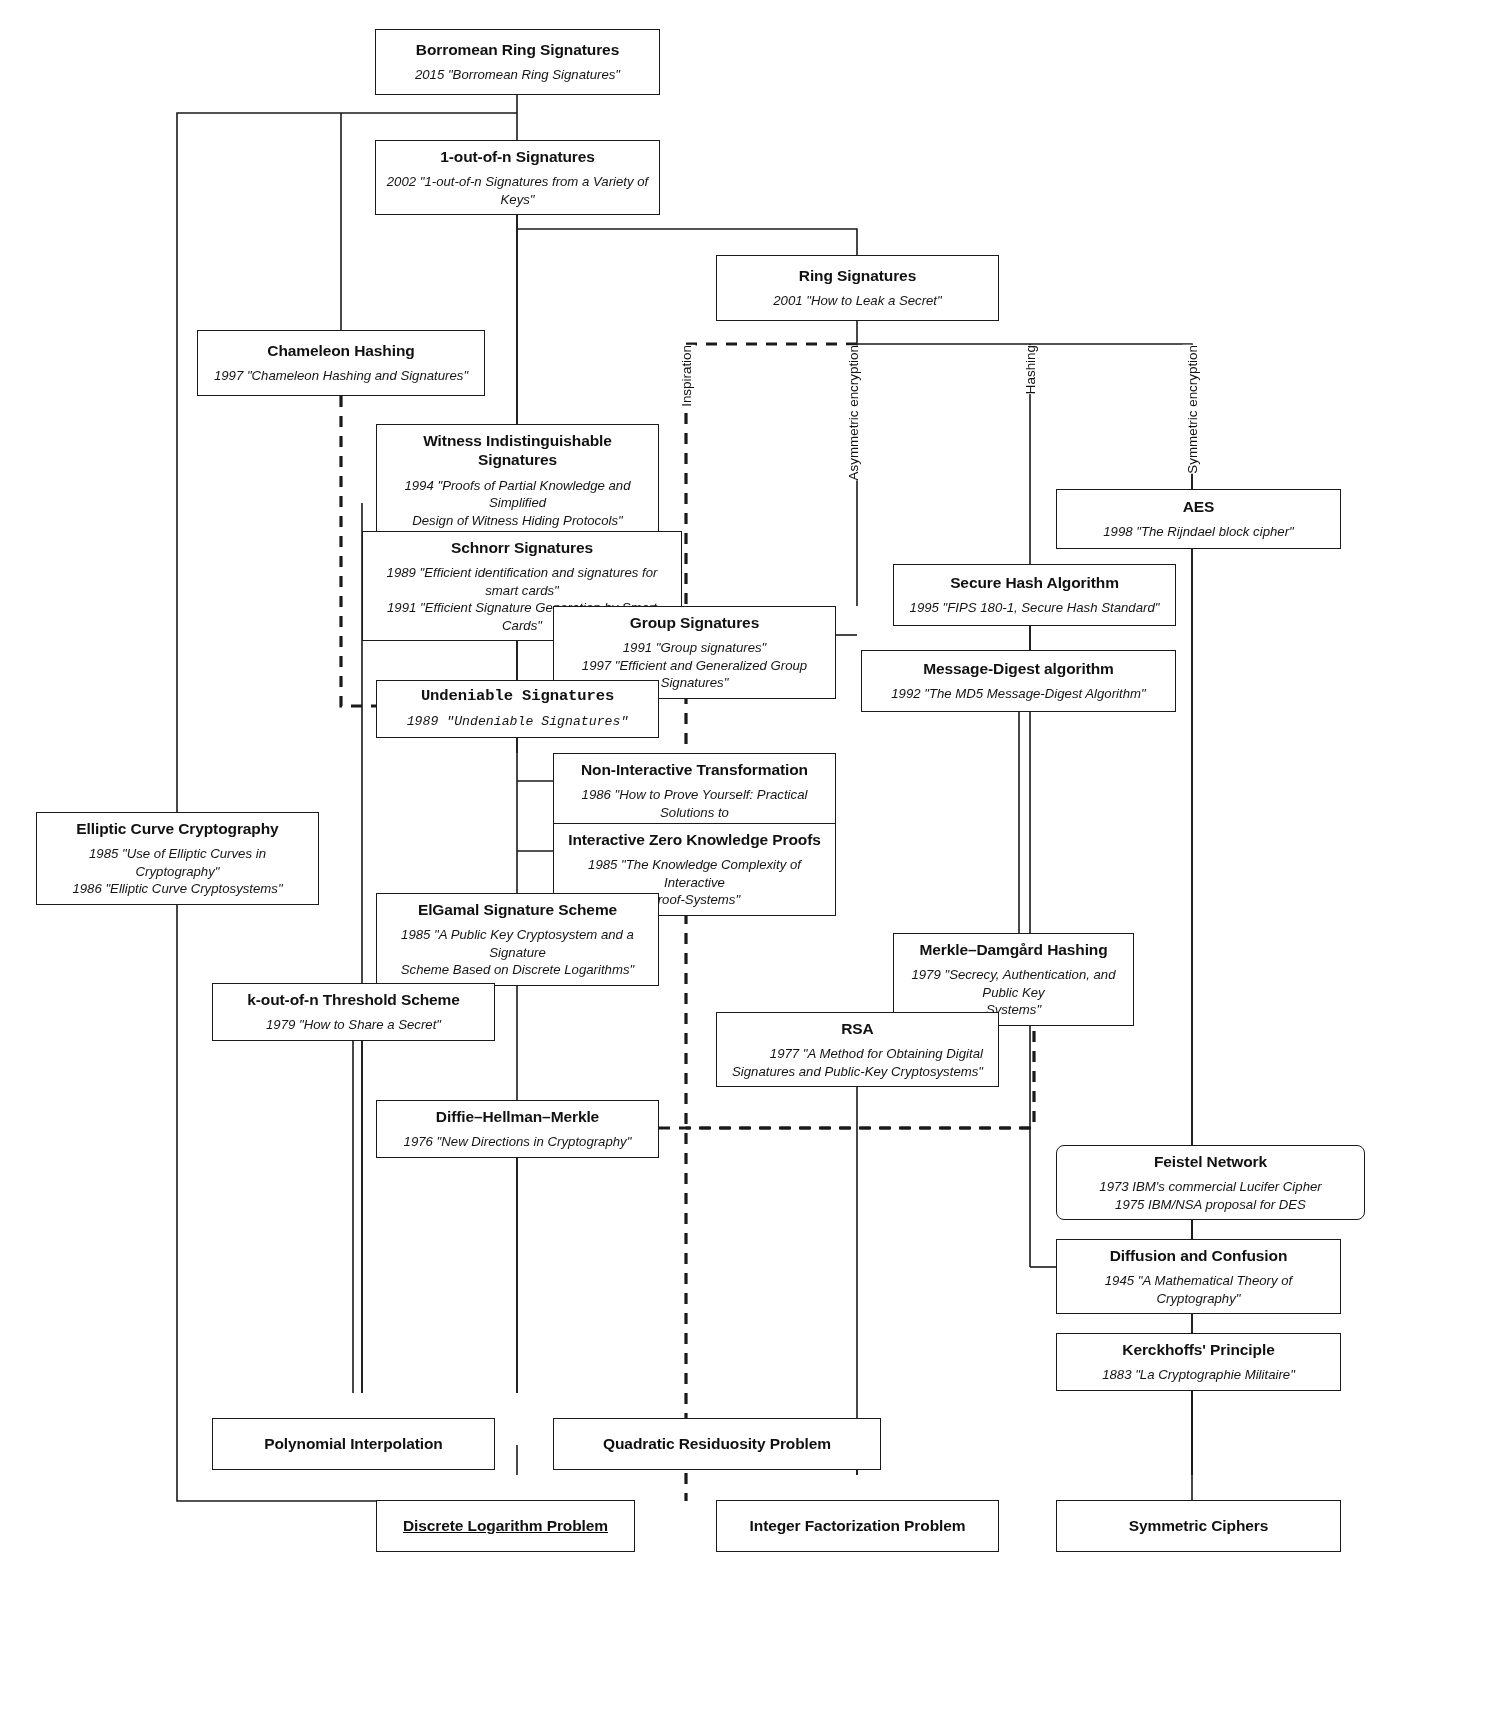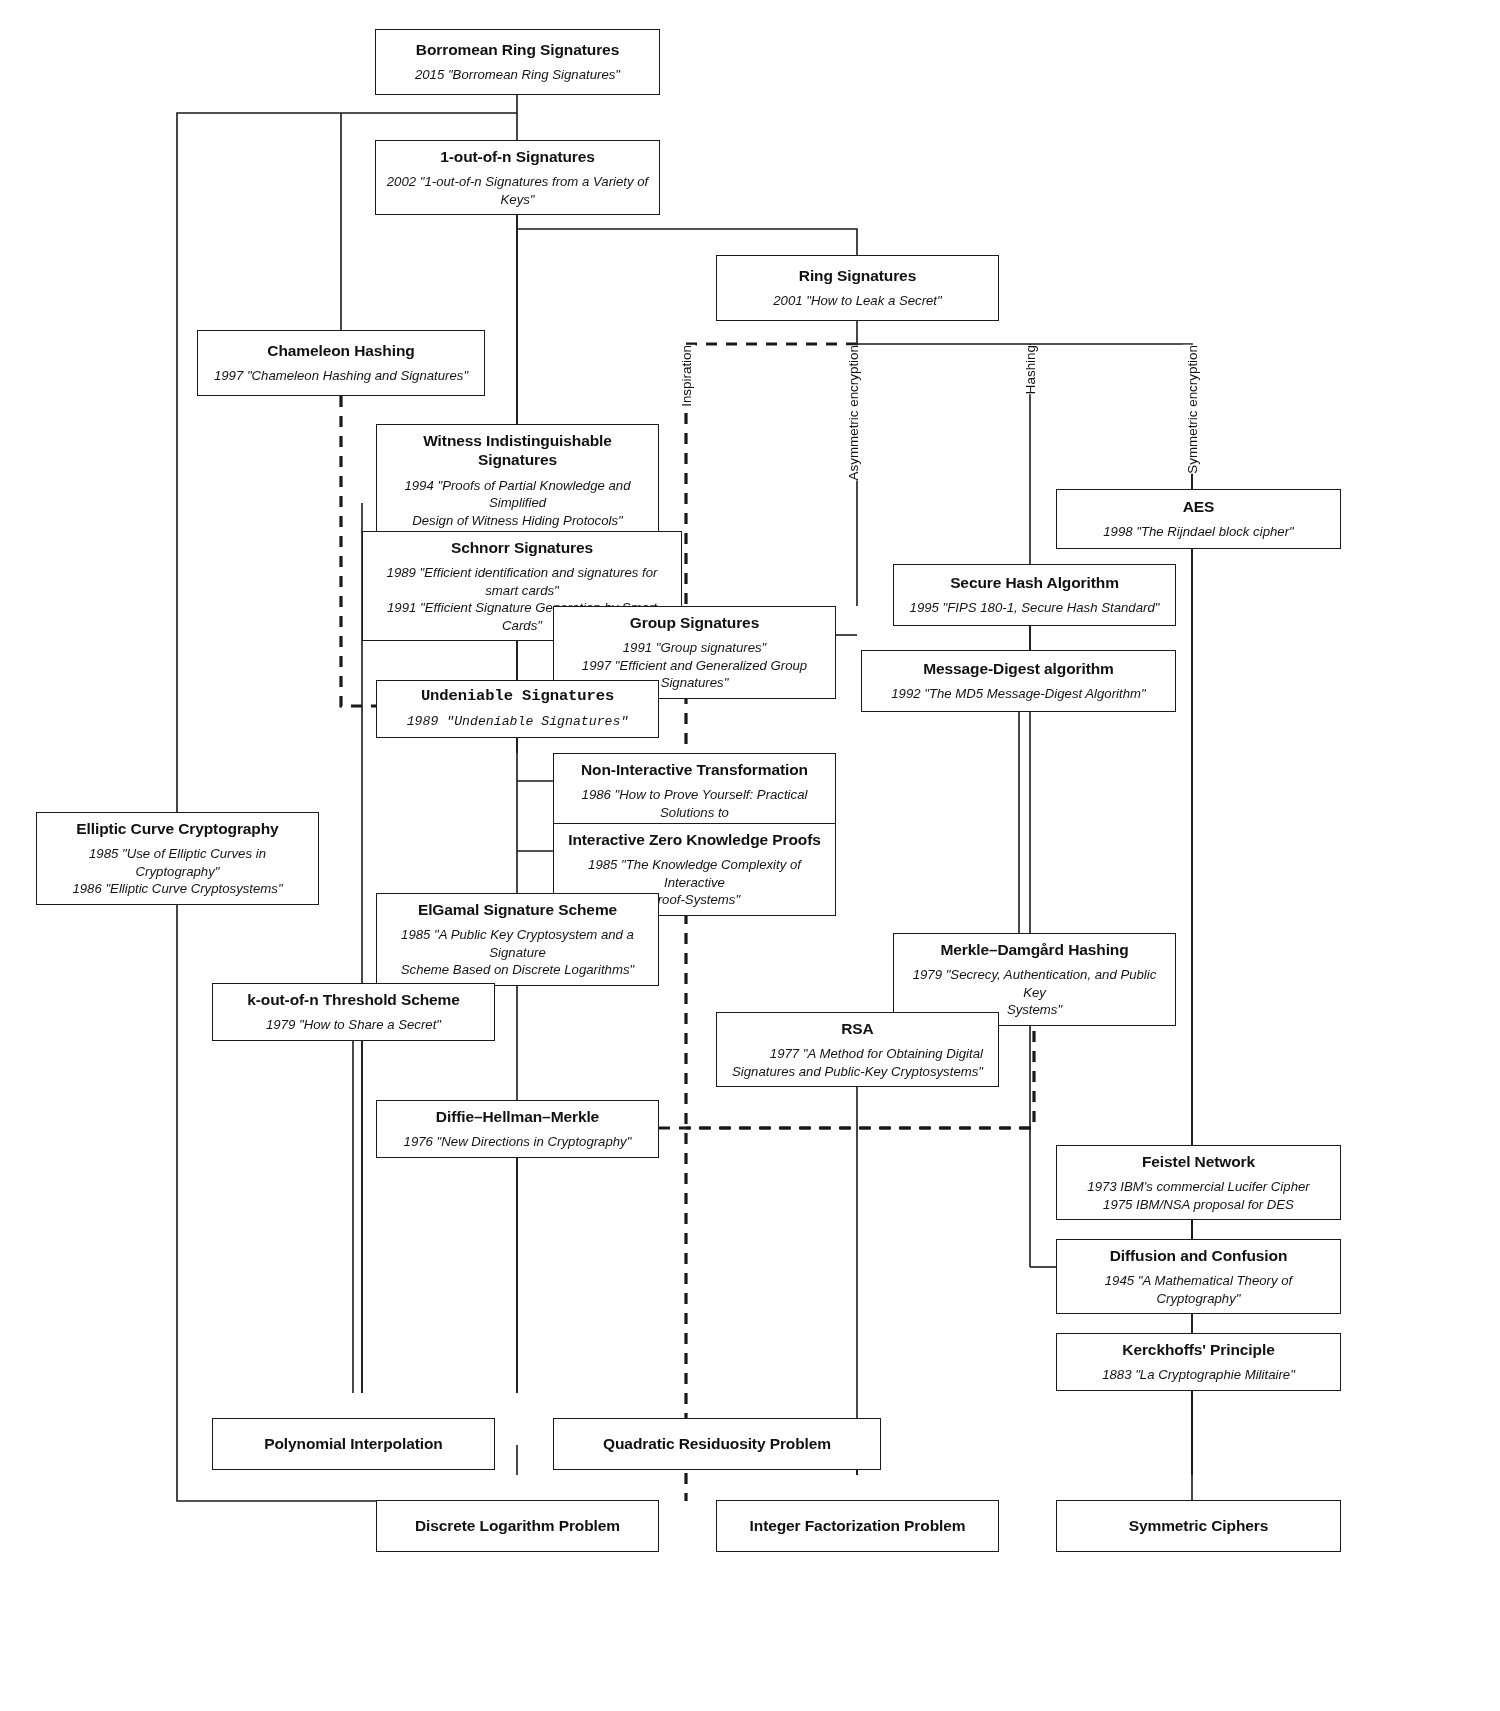--- a/index.html
+++ b/index.html
@@ -167,59 +167,59 @@
     <div class="node" style="left: 36px; top: 812px; width: 283px; min-height: 58px;">
       <div class="node-title">Elliptic Curve Cryptography</div>
       <div class="node-sub">1985 "Use of Elliptic Curves in Cryptography"
 1986 "Elliptic Curve Cryptosystems"</div>
     </div>
     <div class="node" style="left: 376px; top: 893px; width: 283px; min-height: 58px;">
       <div class="node-title">ElGamal Signature Scheme</div>
       <div class="node-sub">1985 "A Public Key Cryptosystem and a Signature
 Scheme Based on Discrete Logarithms"</div>
     </div>
-    <div class="node" style="left: 893px; top: 933px; width: 283px; min-height: 58px;">
+    <div class="node" style="left: 893px; top: 933px; width: 241px; min-height: 58px;">
       <div class="node-title">Merkle–Damgård Hashing</div>
       <div class="node-sub">1979 "Secrecy, Authentication, and Public Key
 Systems"</div>
     </div>
     <div class="node" style="left: 212px; top: 983px; width: 283px; min-height: 52px;">
       <div class="node-title">k-out-of-n Threshold Scheme</div>
       <div class="node-sub">1979 "How to Share a Secret"</div>
     </div>
     <div class="node" style="left: 716px; top: 1012px; width: 283px; min-height: 58px; text-align: right;">
       <div class="node-title">RSA</div>
       <div class="node-sub">1977 "A Method for Obtaining Digital
 Signatures and Public-Key Cryptosystems"</div>
     </div>
     <div class="node" style="left: 376px; top: 1100px; width: 283px; min-height: 56px;">
       <div class="node-title">Diffie–Hellman–Merkle</div>
       <div class="node-sub">1976 "New Directions in Cryptography"</div>
     </div>
-    <div class="node" style="left: 1056px; top: 1145px; width: 285px; min-height: 57px;">
+    <div class="node" style="left: 1056px; top: 1145px; width: 309px; min-height: 57px; border-radius: 8px;">
       <div class="node-title">Feistel Network</div>
       <div class="node-sub">1973 IBM's commercial Lucifer Cipher
 1975 IBM/NSA proposal for DES</div>
     </div>
     <div class="node" style="left: 1056px; top: 1239px; width: 285px; min-height: 56px;">
       <div class="node-title">Diffusion and Confusion</div>
       <div class="node-sub">1945 "A Mathematical Theory of
 Cryptography"</div>
     </div>
     <div class="node" style="left: 1056px; top: 1333px; width: 285px; min-height: 52px;">
       <div class="node-title">Kerckhoffs' Principle</div>
       <div class="node-sub">1883 "La Cryptographie Militaire"</div>
     </div>
     <div class="node title-only" style="left: 212px; top: 1393px; width: 283px; min-height: 52px;">
       <div class="node-title">Polynomial Interpolation</div>
     </div>
     <div class="node title-only" style="left: 553px; top: 1393px; width: 328px; min-height: 52px;">
       <div class="node-title">Quadratic Residuosity Problem</div>
     </div>
-    <div class="node title-only" style="left: 376px; top: 1475px; width: 283px; min-height: 52px;">
+    <div class="node title-only" style="left: 376px; top: 1475px; width: 259px; min-height: 52px; text-decoration: underline;">
       <div class="node-title">Discrete Logarithm Problem</div>
     </div>
     <div class="node title-only" style="left: 1056px; top: 1475px; width: 285px; min-height: 52px;">
       <div class="node-title">Symmetric Ciphers</div>
     </div>
     <div class="node title-only" style="left: 716px; top: 1475px; width: 283px; min-height: 52px;">
       <div class="node-title">Integer Factorization Problem</div>
     </div>
     <div class="edge-label" style="left: 686px; top: 345px; transform: rotate(-90deg) translate(-100%, -50%);">Inspiration</div>
     <div class="edge-label" style="left: 853px; top: 345px; transform: rotate(-90deg) translate(-100%, -50%);">Asymmetric encryption</div>

